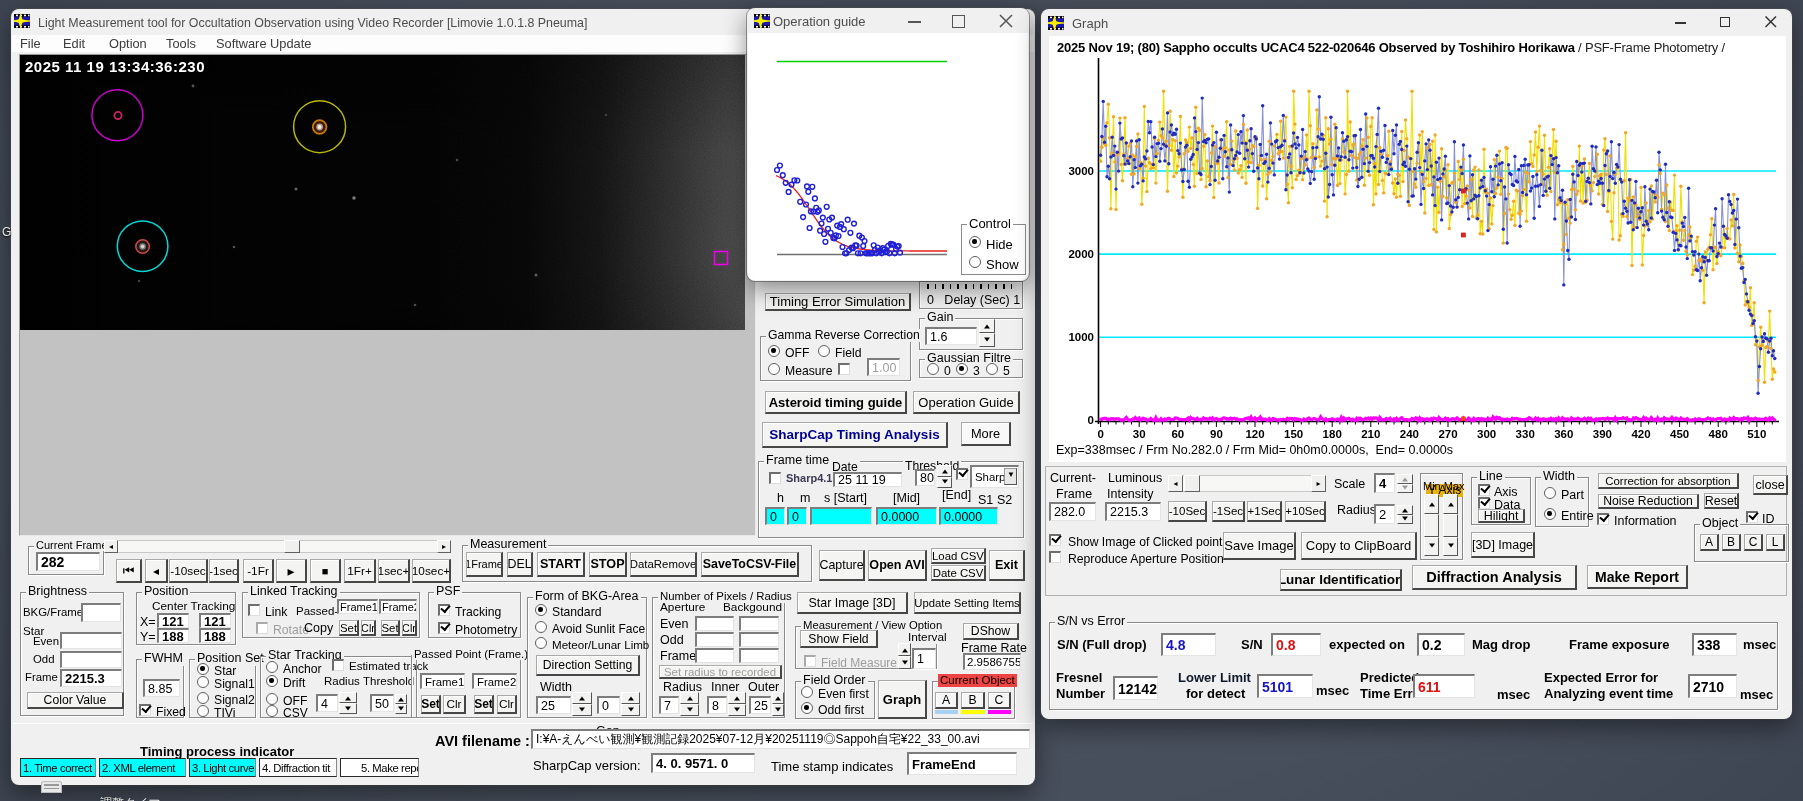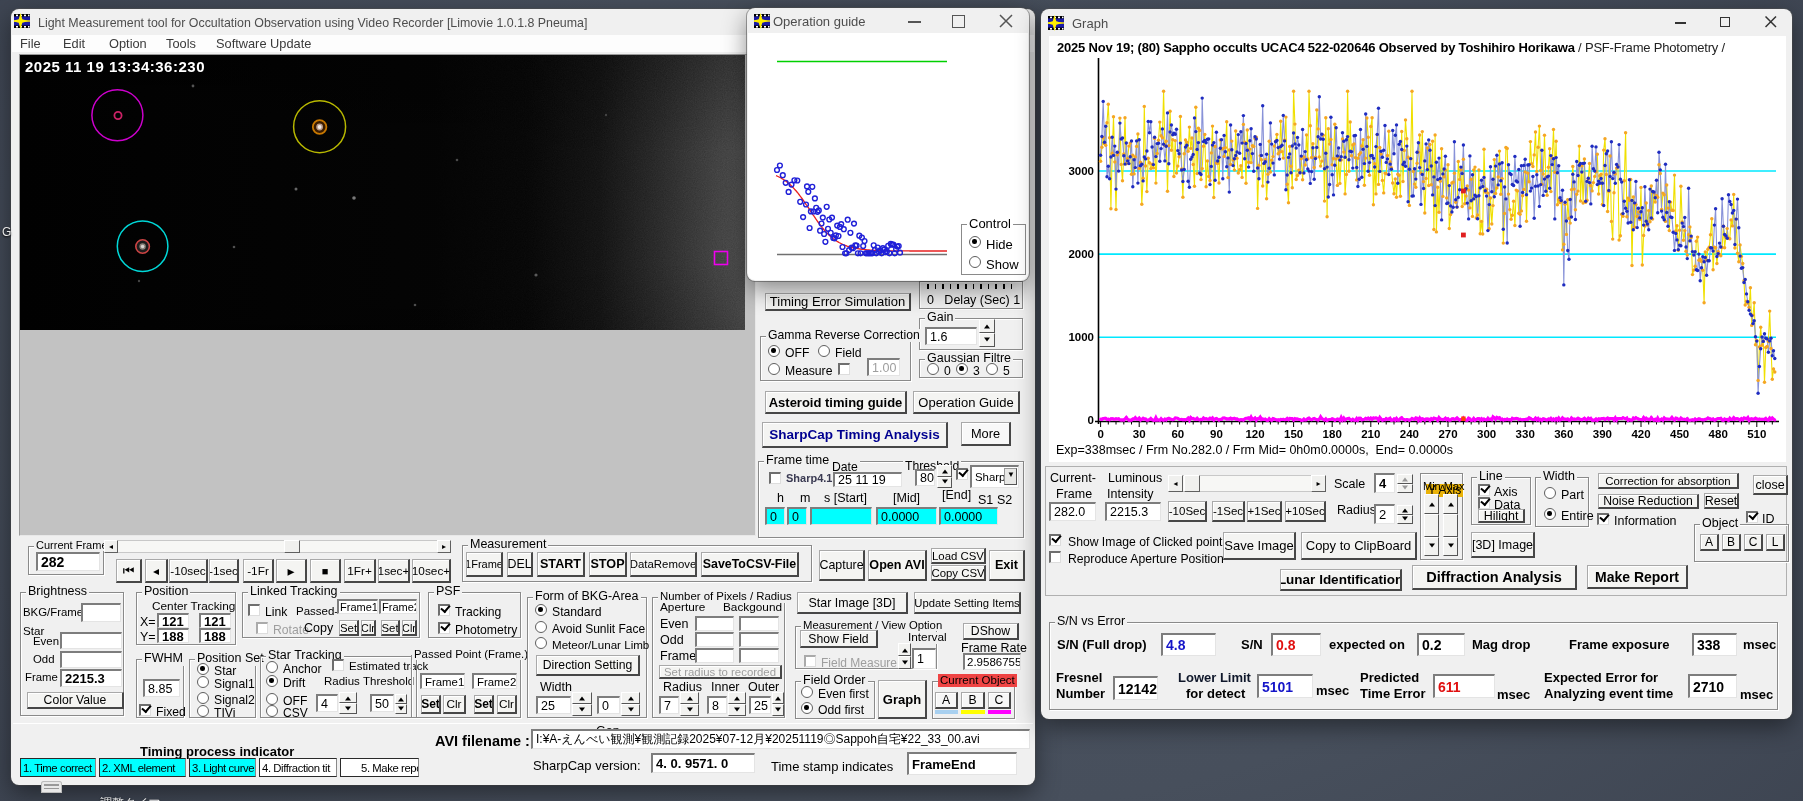--- a/index.html
+++ b/index.html
@@ -136,21 +136,21 @@
     </div>
     <div class="btn" style="left:455px;top:543px;width:37px;height:25px;font-size:11px;color:#000;">1Frame</div>
     <div class="btn" style="left:496px;top:543px;width:26px;height:25px;font-size:12.4px;color:#000;">DEL</div>
     <div class="btn" style="left:526px;top:543px;width:48px;height:25px;font-size:12.6px;color:#000;font-weight:bold;">START</div>
     <div class="btn" style="left:578px;top:543px;width:38px;height:25px;font-size:12.6px;color:#000;font-weight:bold;">STOP</div>
     <div class="btn" style="left:619px;top:543px;width:67px;height:25px;font-size:11.4px;color:#000;">DataRemove</div>
     <div class="btn" style="left:690px;top:543px;width:98px;height:25px;font-size:12.4px;color:#000;font-weight:bold;">SaveToCSV-File</div>
     <div class="btn" style="left:808px;top:541px;width:46px;height:31px;font-size:12.4px;color:#000;">Capture</div>
     <div class="btn" style="left:857px;top:541px;width:59px;height:31px;font-size:12.6px;color:#000;font-weight:bold;">Open AVI</div>
     <div class="btn" style="left:920px;top:539px;width:55px;height:16px;font-size:11.4px;color:#000;">Load CSV</div>
-    <div class="btn" style="left:920px;top:556px;width:55px;height:16px;font-size:11.4px;color:#000;">Copy CSV</div>
+    <div class="btn" style="left:920px;top:556px;width:55px;height:16px;font-size:11.4px;color:#000;">Date CSV</div>
     <div class="btn" style="left:978px;top:541px;width:36px;height:31px;font-size:12.6px;color:#000;font-weight:bold;">Exit</div>
     <div class="g" style="left:9px;top:583px;width:104px;height:124px;">
       <i style="background:#f0f0f0;font-size:12.5px;">Brightness</i>
     </div>
     <div class="lab" style="left:12px;top:598px;font-size:11.4px;color:#000;">BKG/Frame</div>
     <div class="tf " style="left:70px;top:594px;width:40px;height:19px;font-size:12.5px;color:#000;"></div>
     <div class="lab" style="left:12px;top:616px;font-size:11.6px;color:#000;">Star</div>
     <div class="lab" style="left:22px;top:627px;font-size:11.4px;color:#000;">Even</div>
     <div class="tf " style="left:49px;top:623px;width:62px;height:17px;font-size:12.5px;color:#000;"></div>
     <div class="lab" style="left:22px;top:645px;font-size:11.4px;color:#000;">Odd</div>
@@ -2114,21 +2114,21 @@
     <div class="lab" style="left:702px;top:629px;font-size:13px;color:#000;font-weight:bold;">msec</div>
     <div class="lab" style="left:15px;top:662px;font-size:13px;color:#000;font-weight:bold;">Fresnel</div>
     <div class="lab" style="left:15px;top:678px;font-size:13px;color:#000;font-weight:bold;">Number</div>
     <div class="tf " style="left:72px;top:667px;width:45px;height:24px;font-size:14px;color:#000;font-weight:bold;">12142</div>
     <div class="lab" style="left:137px;top:662px;font-size:13px;color:#0f172a;font-weight:bold;">Lower Limit</div>
     <div class="lab" style="left:145px;top:678px;font-size:13px;color:#000;font-weight:bold;">for detect</div>
     <div class="tf " style="left:216px;top:665px;width:56px;height:24px;font-size:14px;color:#1515c8;font-weight:bold;">5101</div>
     <div class="lab" style="left:275px;top:675px;font-size:13px;color:#000;font-weight:bold;">msec</div>
     <div class="lab" style="left:319px;top:662px;font-size:13px;color:#000;font-weight:bold;">Predicted</div>
     <div class="lab" style="left:319px;top:678px;font-size:13px;color:#000;font-weight:bold;">Time Error</div>
-    <div class="tf " style="left:392px;top:665px;width:62px;height:24px;font-size:14px;color:#e01010;font-weight:bold;">611</div>
+    <div class="tf " style="left:372px;top:665px;width:62px;height:24px;font-size:14px;color:#e01010;font-weight:bold;">611</div>
     <div class="lab" style="left:456px;top:679px;font-size:13px;color:#000;font-weight:bold;">msec</div>
     <div class="lab" style="left:503px;top:662px;font-size:13px;color:#000;font-weight:bold;">Expected Error for</div>
     <div class="lab" style="left:503px;top:678px;font-size:13px;color:#000;font-weight:bold;">Analyzing event time</div>
     <div class="tf " style="left:647px;top:665px;width:49px;height:24px;font-size:14px;color:#000;font-weight:bold;">2710</div>
     <div class="lab" style="left:699px;top:679px;font-size:13px;color:#000;font-weight:bold;">msec</div>
   </div>
 <div class="abs" style="left:41px;top:781px;width:21px;height:12px;background:#e8e8e8;border-radius:2.5px 2.5px 0 0;box-shadow:inset 0 0 0 1px #bbb;">
     <div style="margin:3px 3px 0;height:1.5px;background:#999;"></div>
     <div style="margin:2px 3px 0;height:1.5px;background:#999;"></div>
   </div>

